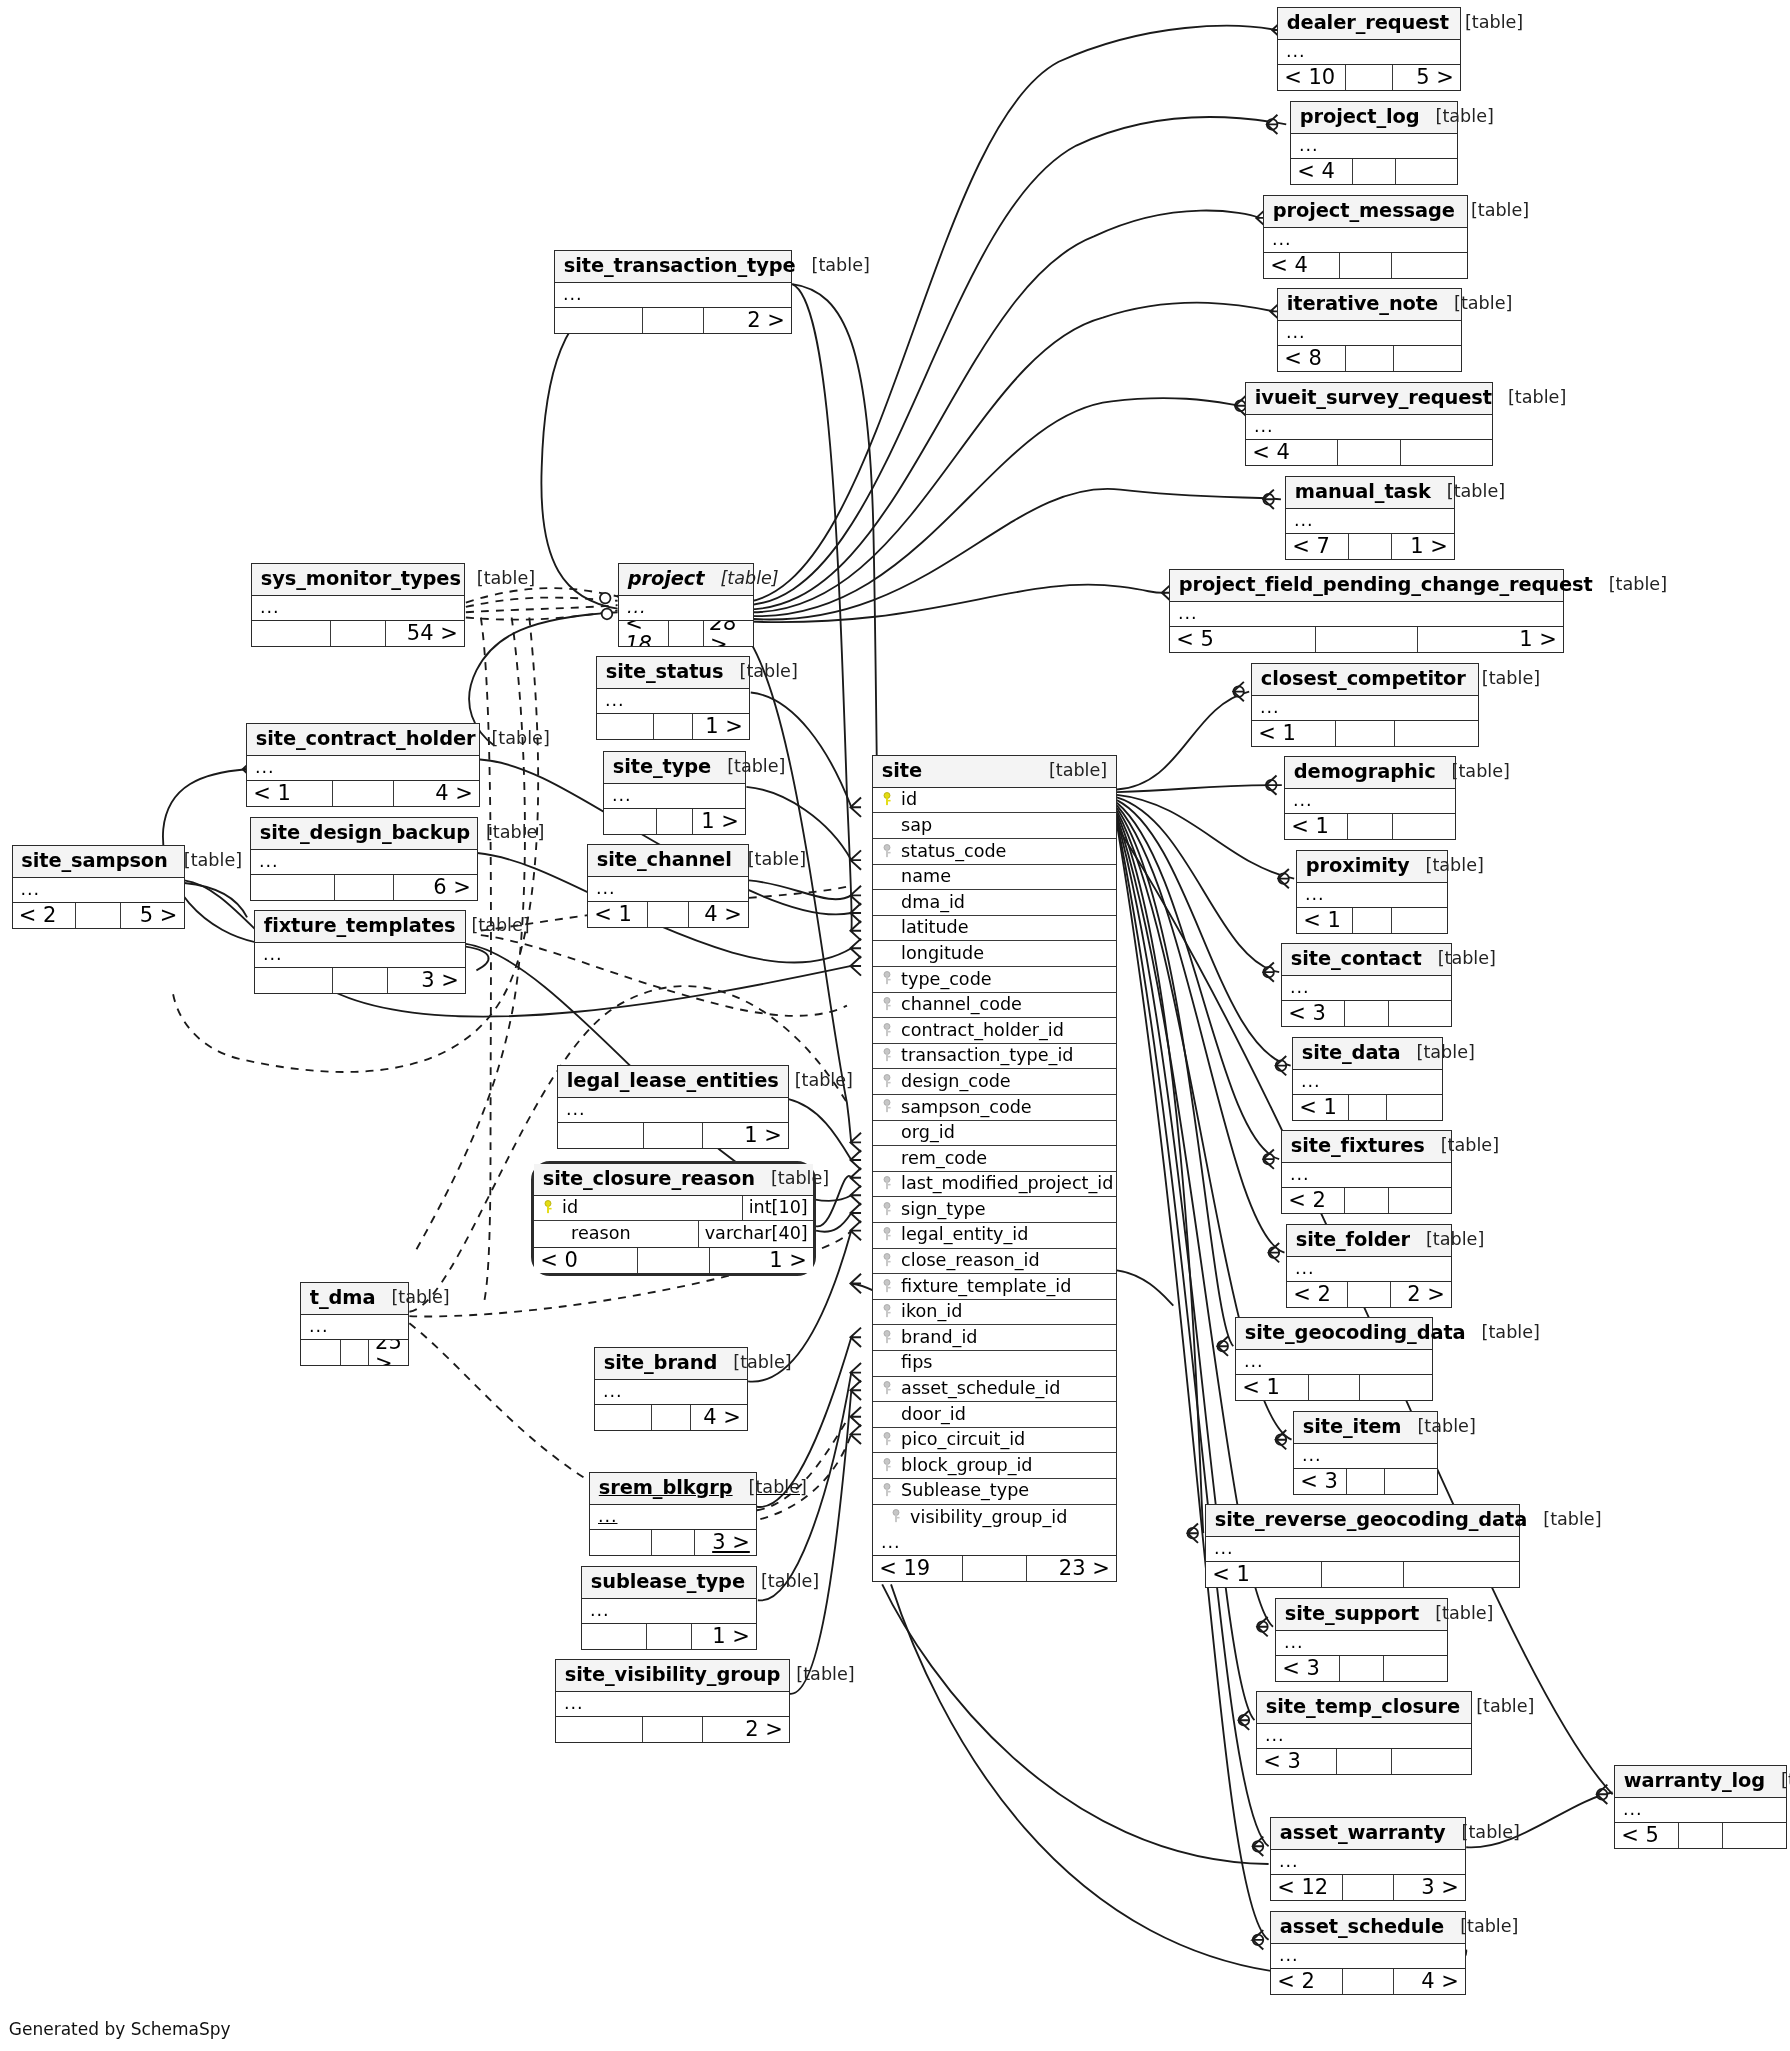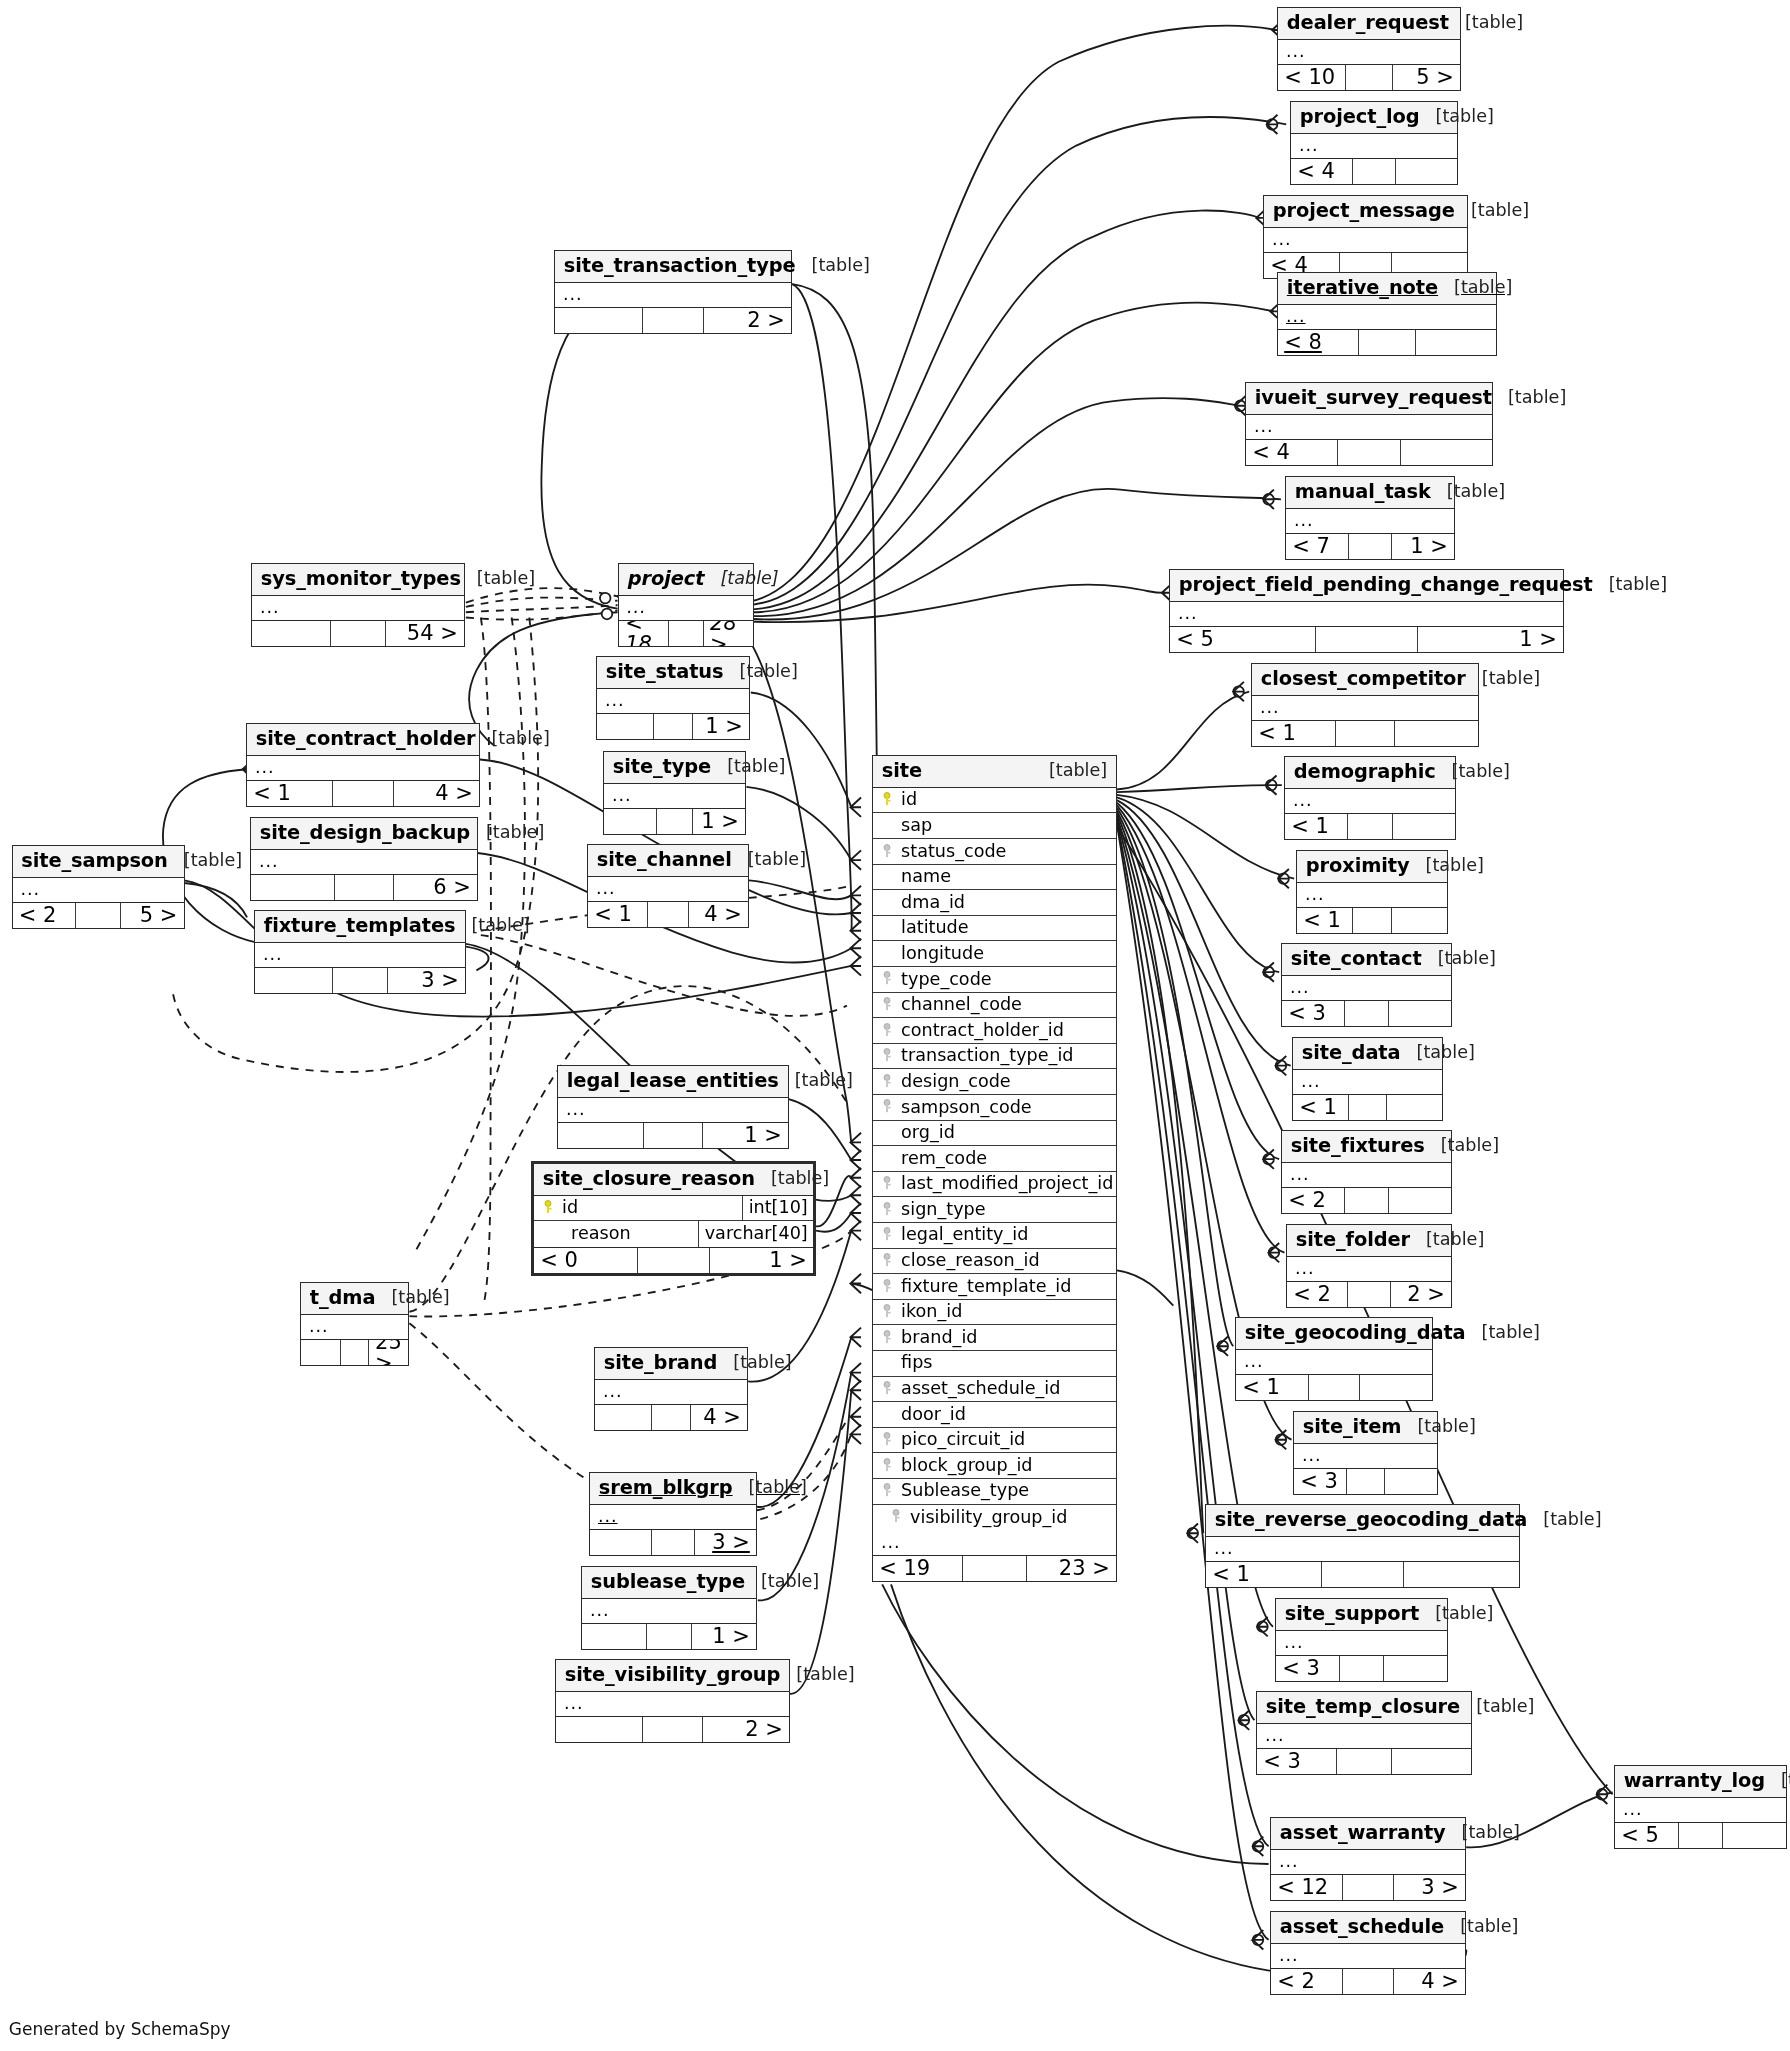--- a/index.html
+++ b/index.html
@@ -23,21 +23,21 @@
   }
   .tbl{
     position:absolute;
     box-sizing:border-box;
     border:1.8px solid #2b2b2b;
     background:#ffffff;
     font-size:18.5px;
     line-height:1;
     z-index:5;
   }
-  .tbl.focus{border-width:3.5px;}
+  .tbl.focus{border-width:3.5px;border-radius:19px;}
   .tbl-head{
     display:flex;
     align-items:center;
     justify-content:space-between;
     background:#f4f4f4;
     border-bottom:1.8px solid #2b2b2b;
     padding:5.3px 8.8px 6.2px 8.8px;
     box-sizing:border-box;
     white-space:nowrap;
   }
@@ -310,21 +310,21 @@
           <span class="tbl-kind">[table]</span>
         </div>
         <div class="tbl-body"></div>
         <div class="ellipsis-row">...</div>
         <div class="tbl-foot">
           <div class="foot-cell">&lt; 4</div>
           <div class="foot-cell c2"></div>
           <div class="foot-cell"></div>
         </div>
       </div>
-      <div class="tbl" style="left: 1277px; top: 272px; width: 220px; text-decoration: underline;">
+      <div class="tbl" style="left: 1277px; top: 288px; width: 185px;">
         <div class="tbl-head">
           <span class="tbl-name">iterative_note</span>
           <span class="tbl-kind">[table]</span>
         </div>
         <div class="tbl-body"></div>
         <div class="ellipsis-row">...</div>
         <div class="tbl-foot">
           <div class="foot-cell">&lt; 8</div>
           <div class="foot-cell c2"></div>
           <div class="foot-cell"></div>

